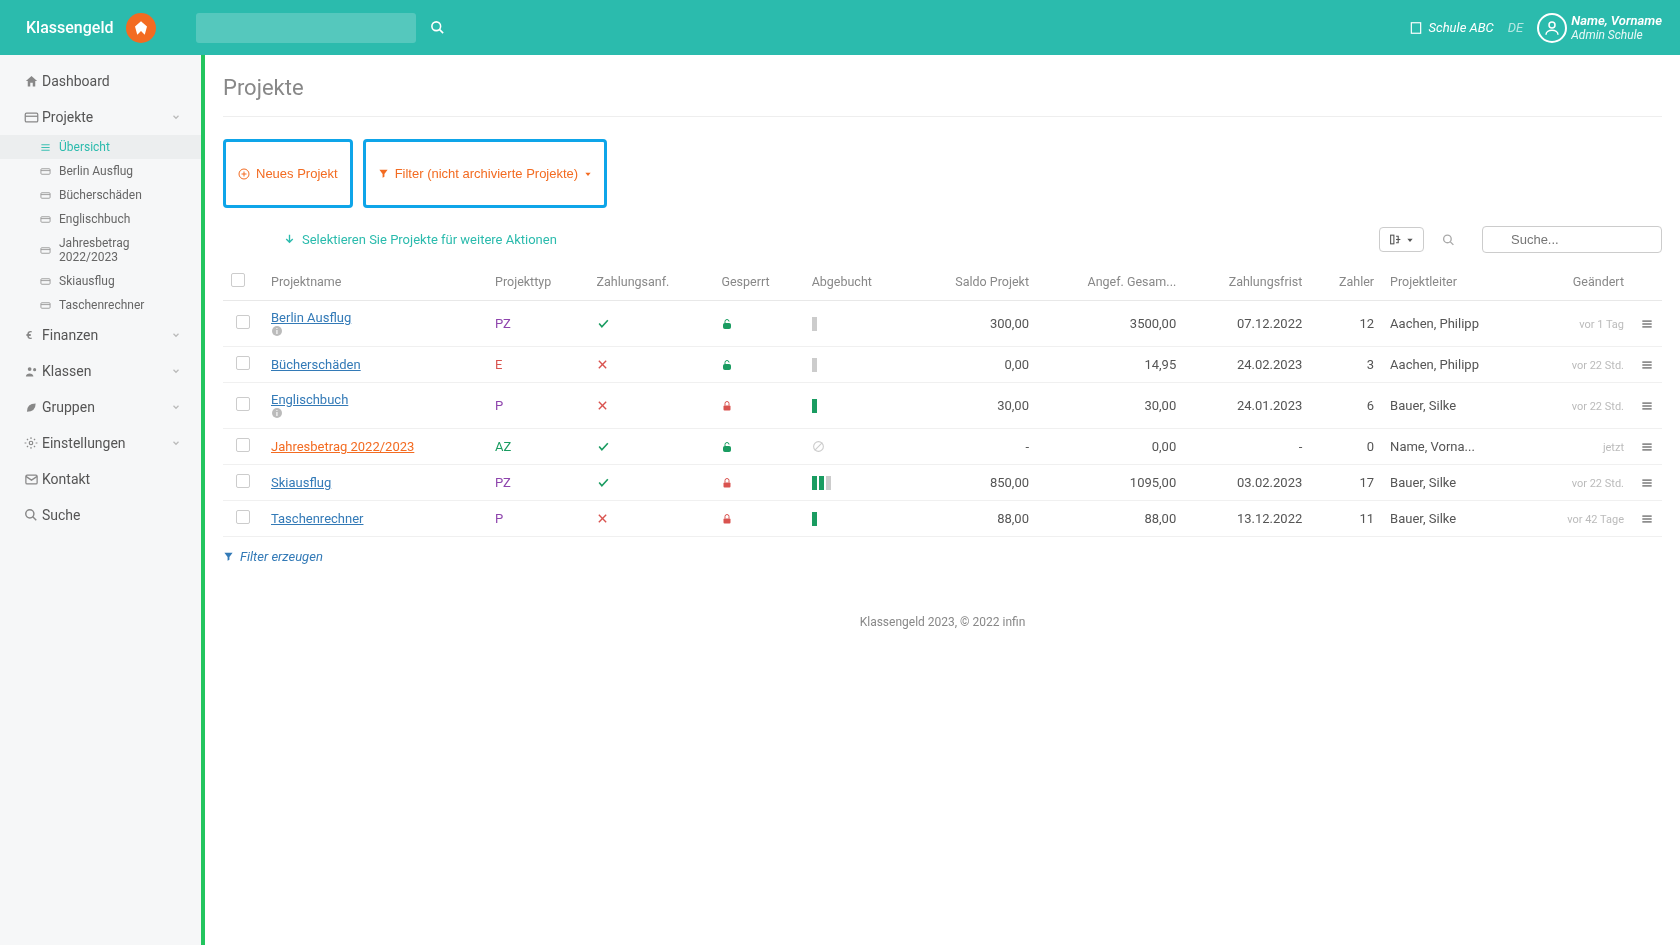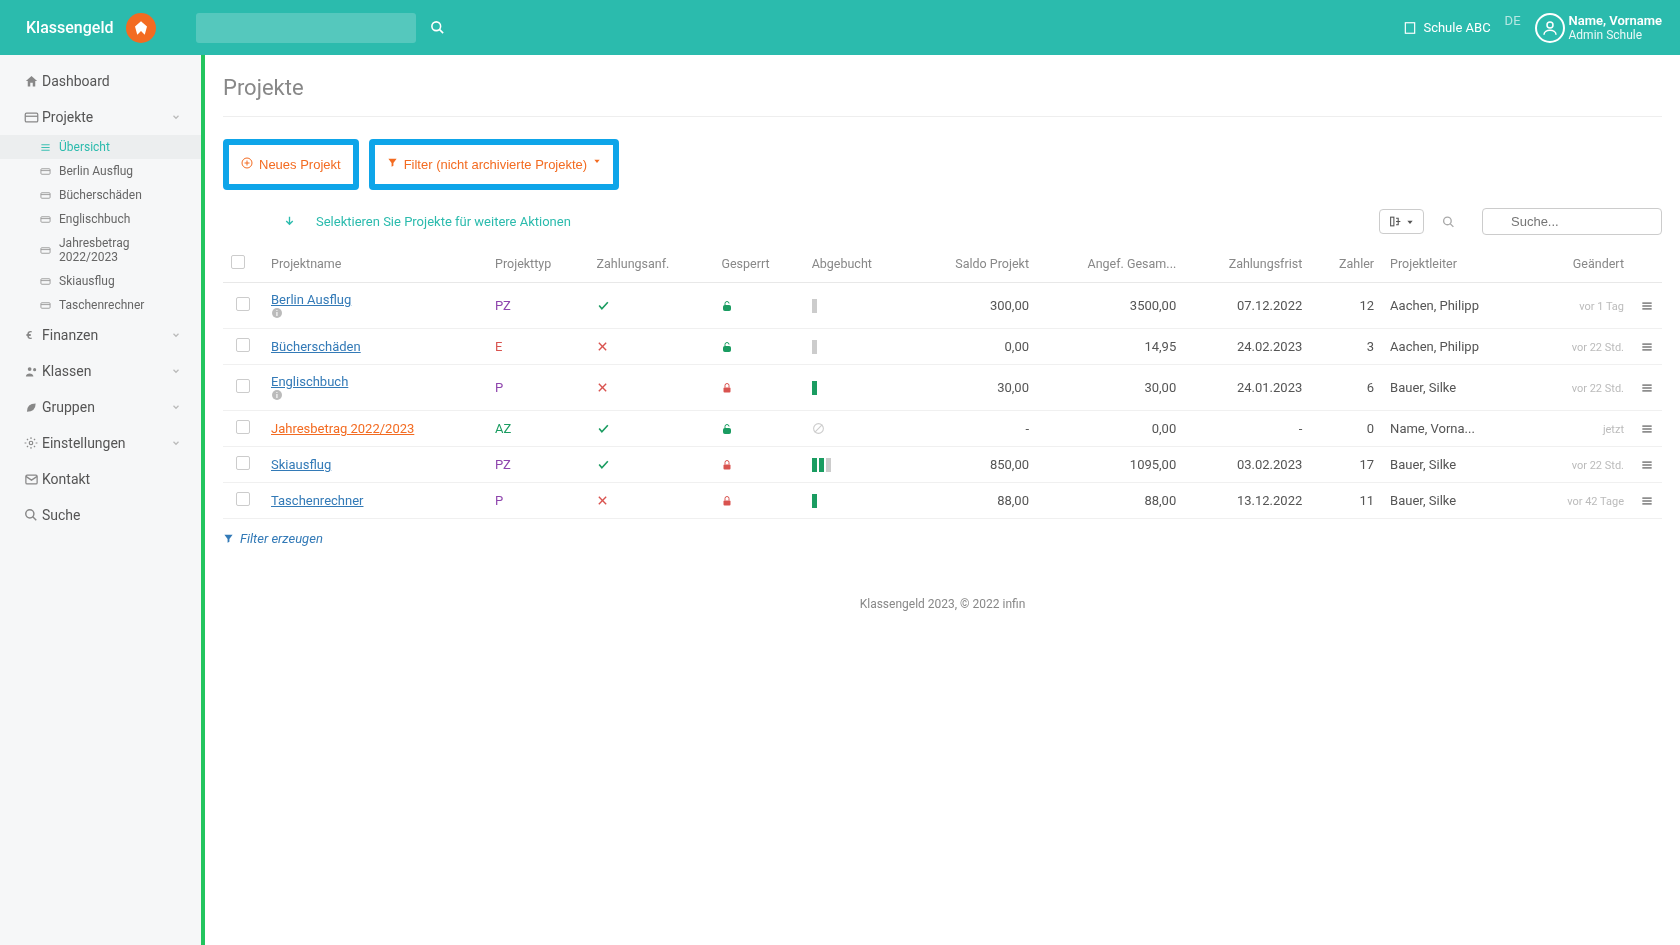--- a/index.html
+++ b/index.html
@@ -3,42 +3,42 @@
 <meta charset="utf-8">
 <style>
 * { box-sizing: border-box; margin: 0; padding: 0; }
 body { font-family: -apple-system, BlinkMacSystemFont, "Segoe UI", Roboto, Helvetica, Arial, sans-serif; font-size: 13px; color: #555; background: #fff; }
 .topbar { height: 55px; background: #2bbbad; display: flex; align-items: center; padding: 0 18px; color: #fff; }
 .logo { display: flex; align-items: center; gap: 12px; width: 170px; margin-left: 8px; }
 .logo-text { font-weight: 500; font-size: 16px; color: #fff; }
 .logo-fox { width: 30px; height: 30px; background: #f36b21; border-radius: 50%; display: flex; align-items: center; justify-content: center; }
 .searchbox { background: rgba(255,255,255,0.2); width: 220px; height: 30px; border-radius: 3px; border: none; padding: 0 10px; color: #fff; }
 .search-btn { background: none; border: none; color: #fff; margin-left: 8px; cursor: pointer; padding: 6px; }
-.top-right { margin-left: auto; display: flex; gap: 14px; }
+.top-right { margin-left: auto; display: flex; align-items: center; gap: 14px; font-style: italic; }
 .school { display: flex; align-items: center; gap: 6px; font-size: 13px; }
 .lang { opacity: 0.65; font-size: 13px; }
 .avatar { width: 30px; height: 30px; border: 2px solid #fff; border-radius: 50%; display: flex; align-items: center; justify-content: center; }
 .userblock { display: flex; align-items: center; gap: 4px; }
 .username { font-weight: 600; font-size: 13px; line-height: 1.2; }
 .userrole { font-size: 12px; opacity: 0.9; }
 .layout { display: flex; min-height: calc(100vh - 55px); }
 .sidebar { width: 205px; background: #f6f7f8; border-right: 4px solid #22c55e; padding-top: 8px; }
 .nav-item { display: flex; align-items: center; padding: 10px 20px; color: #555; cursor: pointer; font-size: 14px; position: relative; }
 .nav-item .icon { width: 22px; display: inline-flex; justify-content: center; color: #888; }
 .nav-item .chev { margin-left: auto; color: #bbb; }
 .nav-sub { display: flex; align-items: center; padding: 5px 20px 5px 40px; color: #666; cursor: pointer; font-size: 12px; gap: 8px; }
 .nav-sub.active { background: #eceeef; color: #2bbbad; }
 .nav-sub.active .sub-ic { color: #2bbbad; }
 .sub-ic { color: #999; }
 .main { flex: 1; padding: 0 18px 30px 18px; background: #fff; }
 .page-title { font-size: 22px; color: #888; font-weight: 400; padding: 20px 0 16px 0; border-bottom: 1px solid #eee; }
 .toolbar { display: flex; gap: 10px; margin: 22px 0 14px 0; }
-.btn-outline { background: #fff; border: 6px solid #0ea5e9; color: #f36b21; border-radius: 4px; padding: 12px 12px; font-size: 13px; cursor: pointer; display: inline-flex; gap: 6px; }
+.btn-outline { background: #fff; border: 3px solid #0ea5e9; color: #f36b21; border-radius: 4px; padding: 24px 12px; font-size: 13px; cursor: pointer; display: inline-flex; align-items: center; gap: 6px; }
 .hint-row { display: flex; align-items: center; padding: 4px 0 10px 60px; }
-.hint { color: #2bbbad; font-size: 13px; display: flex; align-items: center; gap: 20px; }
+.hint { color: #2bbbad; font-size: 13px; display: flex; align-items: center; gap: 6px; }
 .table-controls { margin-left: auto; display: flex; gap: 10px; align-items: center; }
 .col-btn { border: 1px solid #ccc; border-radius: 4px; padding: 5px 9px; background: #fff; cursor: pointer; display: inline-flex; align-items: center; gap: 4px; color: #555; }
 .search-field { border: 1px solid #ccc; border-radius: 4px; padding: 5px 9px 5px 28px; width: 180px; font-size: 13px; color: #555; position: relative; }
 .search-wrap { position: relative; padding-left: 48px; }
 .search-wrap .sicon { position: absolute; left: 8px; top: 50%; transform: translateY(-50%); color: #aaa; }
 table.data { width: 100%; border-collapse: collapse; }
 table.data th { text-align: left; font-weight: 400; color: #888; padding: 10px 8px; border-bottom: 1px solid #e8e8e8; font-size: 12.5px; }
 table.data td { padding: 9px 8px; border-bottom: 1px solid #f0f0f0; font-size: 13px; vertical-align: middle; }
 table.data th.r, table.data td.r { text-align: right; }
 .chk { width: 14px; height: 14px; border: 1px solid #ccc; border-radius: 2px; display: inline-block; }

